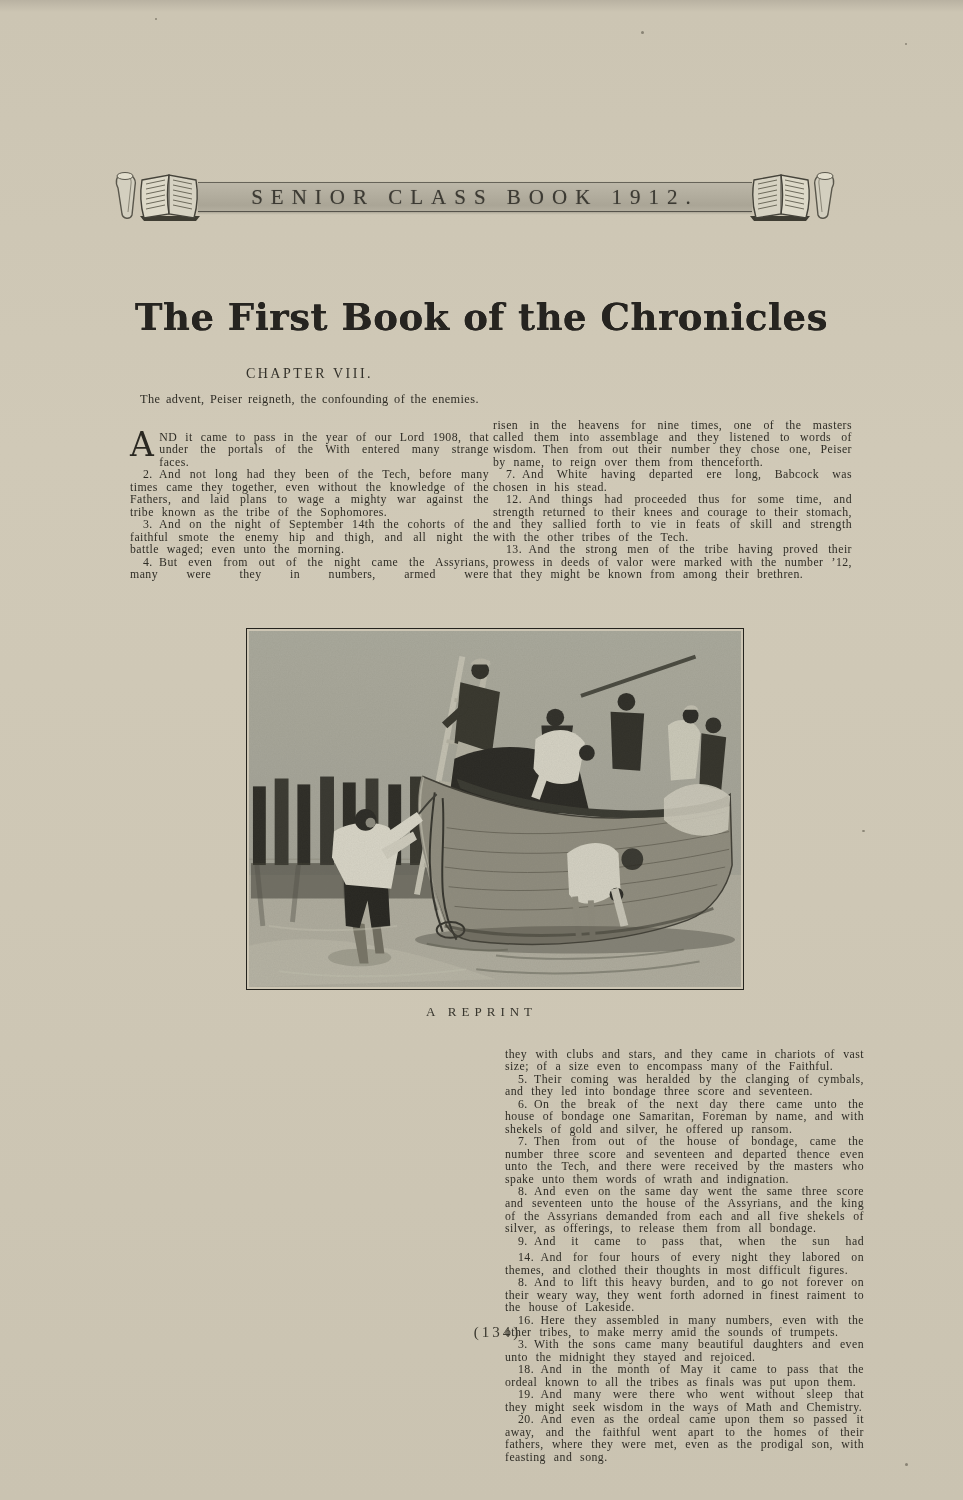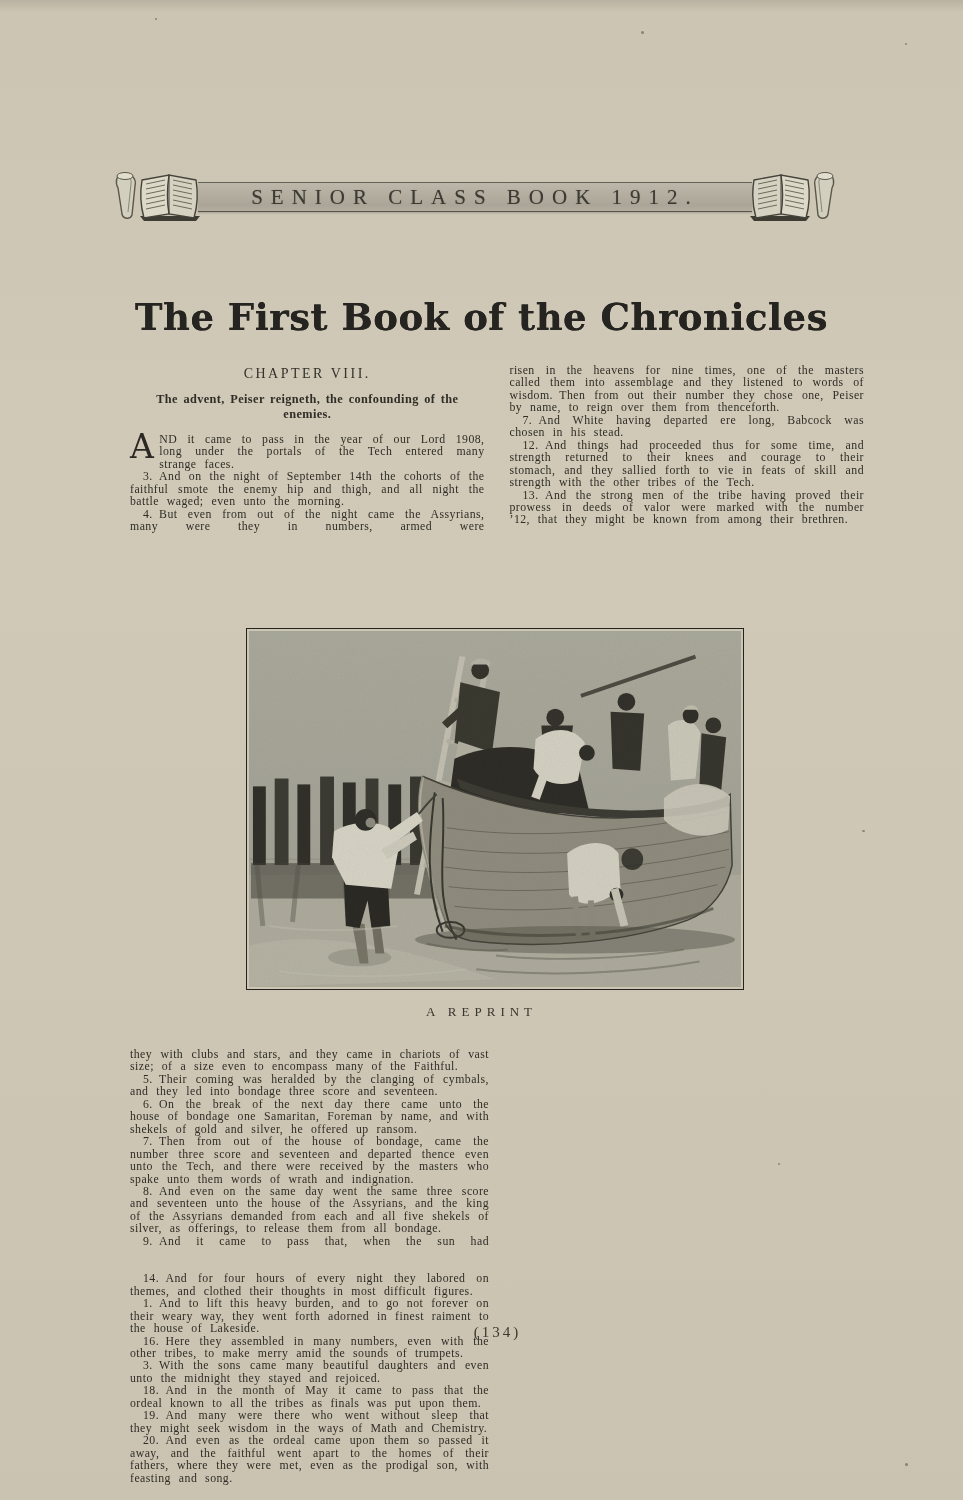--- a/index.html
+++ b/index.html
@@ -32,39 +32,39 @@
   
   .main-title{
     position:absolute;left:0;top:292px;width:100%;
     text-align:center;margin:0;
     font-family:"DejaVu Serif",serif;
     font-size:37px;font-weight:700;line-height:50px;
     color:#262420;letter-spacing:0.5px;
     text-shadow:0 0 .6px #262420;
   }
   
-  .cols{position:absolute;left:130px;width:734px;display:flex;gap:25px;}
+  .cols{position:absolute;left:130px;width:734px;display:flex;gap:4px;align-items:flex-end;}
   .cols.top{top:364px;}
   .cols.bottom{top:1048px;flex-direction:column;}
   .col{width:359px;}
   .col p{
     margin:0;font-size:11.8px;line-height:12.45px;
     text-align:justify;letter-spacing:.45px;word-spacing:4.5px;
     color:#2f2d26;
   }
   .col p.verse{text-indent:13px;}
   .col p.runover{text-align-last:justify;}
   h2.chapter{
     margin:2px 0 10px;text-align:center;font-weight:400;
     font-size:14px;letter-spacing:2.5px;color:#34322b;
   }
   p.subtitle{
     text-align:center !important;text-indent:0 !important;
-    margin:0 6px 11px !important;line-height:15px !important;
-    font-size:12.3px !important;letter-spacing:.4px !important;word-spacing:2px !important;font-weight:bold;
+    margin:0 6px 24px !important;line-height:15px !important;
+    font-size:12.3px !important;letter-spacing:.4px !important;word-spacing:2px !important;
   }
   .dropcap{
     float:left;font-size:33px;line-height:26px;
     padding:1px 5px 0 0;color:#2a2822;font-family:"DejaVu Serif",serif;
   }
   
   .photo-figure{position:absolute;left:246px;top:628px;margin:0;width:492px;}
   .photo-frame{
     border:1.6px solid #24231d;padding:2px;background:#cdc6b4;
     width:492px;height:356px;box-sizing:content-box;
@@ -114,21 +114,22 @@
       <path d="M57,7 L57,46" stroke="#45433a" stroke-width="1"></path>
     </svg>
   </div>
 
   <h1 class="main-title">The First Book of the Chronicles</h1>
 
   <section class="cols top">
     <div class="col">
       <h2 class="chapter">CHAPTER VIII.</h2>
       <p class="subtitle">The advent, Peiser reigneth, the confounding of the enemies.</p>
-      <p><span class="dropcap">A</span><span>ND it came to pass in the year of our Lord 1908, long under the portals of the Tech entered many strange faces.</span></p>
+      <p><span class="dropcap">A</span><span>ND it came to pass in the year of our Lord 1908, that under the portals of the With entered many strange faces.</span></p>
+      <p class="verse">2. And not long had they been of the Tech, before many times came they together, even without the knowledge of the Fathers, and laid plans to wage a mighty war against the tribe known as the tribe of the Sophomores.</p>
       <p class="verse">3. And on the night of September 14th the cohorts of the faithful smote the enemy hip and thigh, and all night the battle waged; even unto the morning.</p>
       <p class="verse runover">4. But even from out of the night came the Assyrians, many were they in numbers, armed were</p>
     </div>
     <div class="col">
       <p>risen in the heavens for nine times, one of the masters called them into assemblage and they listened to words of wisdom. Then from out their number they chose one, Peiser by name, to reign over them from thenceforth.</p>
       <p class="verse">7. And White having departed ere long, Babcock was chosen in his stead.</p>
       <p class="verse">12. And things had proceeded thus for some time, and strength returned to their knees and courage to their stomach, and they sallied forth to vie in feats of skill and strength with the other tribes of the Tech.</p>
       <p class="verse">13. And the strong men of the tribe having proved their prowess in deeds of valor were marked with the number ’12, that they might be known from among their brethren.</p>
     </div>
   </section>
@@ -240,21 +241,21 @@
     <div class="col">
       <p>they with clubs and stars, and they came in chariots of vast size; of a size even to encompass many of the Faithful.</p>
       <p class="verse">5. Their coming was heralded by the clanging of cymbals, and they led into bondage three score and seventeen.</p>
       <p class="verse">6. On the break of the next day there came unto the house of bondage one Samaritan, Foreman by name, and with shekels of gold and silver, he offered up ransom.</p>
       <p class="verse">7. Then from out of the house of bondage, came the number three score and seventeen and departed thence even unto the Tech, and there were received by the masters who spake unto them words of wrath and indignation.</p>
       <p class="verse">8. And even on the same day went the same three score and seventeen unto the house of the Assyrians, and the king of the Assyrians demanded from each and all five shekels of silver, as offerings, to release them from all bondage.</p>
       <p class="verse runover">9. And it came to pass that, when the sun had</p>
     </div>
     <div class="col">
       <p class="verse">14. And for four hours of every night they labored on themes, and clothed their thoughts in most difficult figures.</p>
-      <p class="verse">1. And to lift this heavy burden, and to go not forever on their weary way, they went forth adorned in finest raiment to the house of Lakeside.</p>
+      <p class="verse">8. And to lift this heavy burden, and to go not forever on their weary way, they went forth adorned in finest raiment to the house of Lakeside.</p>
       <p class="verse">16. Here they assembled in many numbers, even with the other tribes, to make merry amid the sounds of trumpets.</p>
       <p class="verse">3. With the sons came many beautiful daughters and even unto the midnight they stayed and rejoiced.</p>
       <p class="verse">18. And in the month of May it came to pass that the ordeal known to all the tribes as finals was put upon them.</p>
       <p class="verse">19. And many were there who went without sleep that they might seek wisdom in the ways of Math and Chemistry.</p>
       <p class="verse">20. And even as the ordeal came upon them so passed it away, and the faithful went apart to the homes of their fathers, where they were met, even as the prodigal son, with feasting and song.</p>
     </div>
   </section>
 
   <div class="page-number">(134)</div>
 

